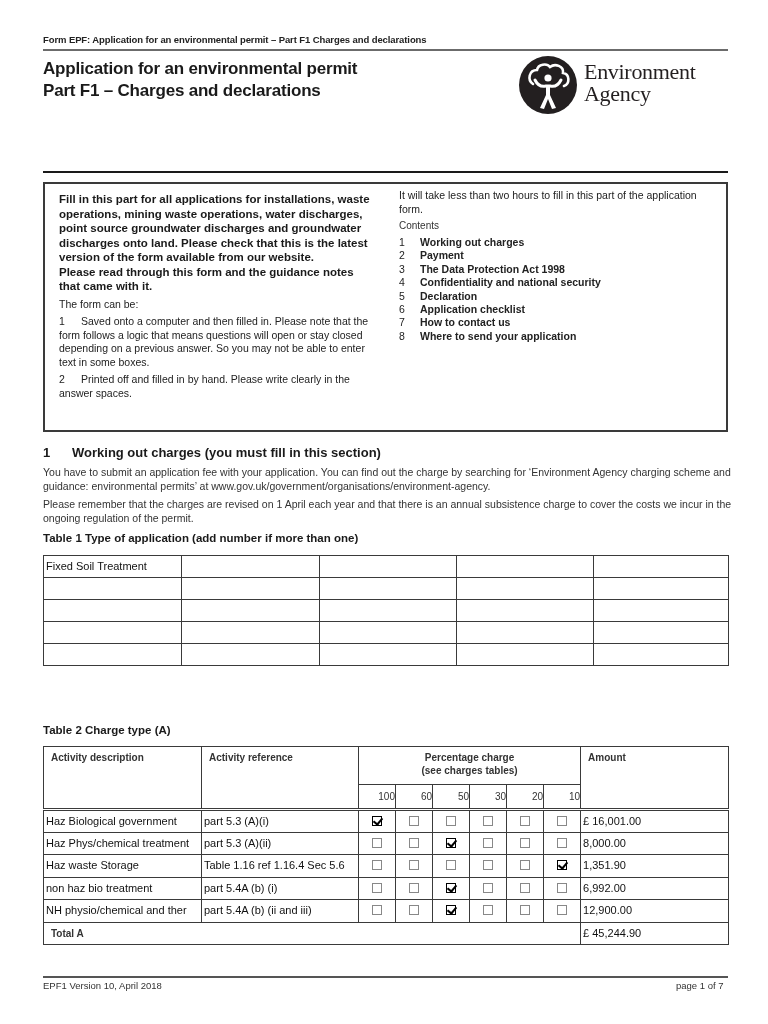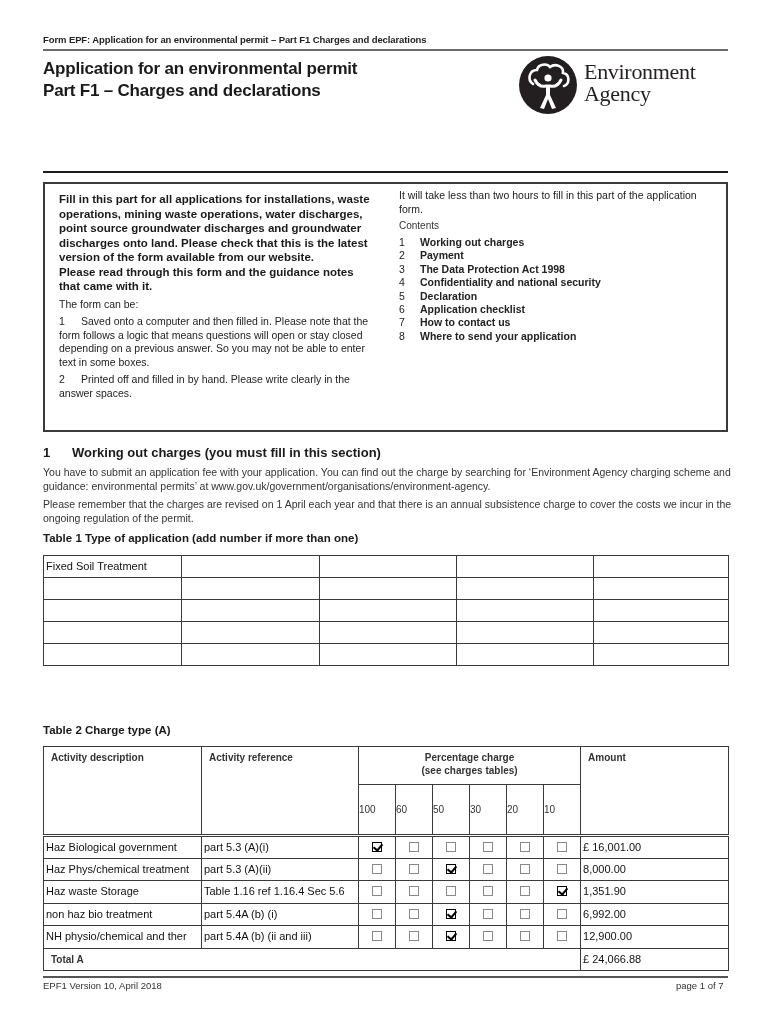--- a/index.html
+++ b/index.html
@@ -48,21 +48,21 @@
 
   
   .t1 { left: 43px; top: 555px; width: 685px; }
   .t1 th { height: 48px; text-align: left; font-size: 10px; font-weight: bold; color: #333; padding: 4px 7px; line-height: 13px; border-bottom: 3px double #3a3a3a; }
   .t1 td { height: 22px; font-size: 11px; color: #111; padding: 4px 12px 2px 2px; }
 
   
   .t2 { left: 43px; top: 746px; width: 685px; }
   .t2 th { font-size: 10px; font-weight: bold; color: #333; text-align: left; padding: 4px 7px; line-height: 13px; }
   .t2 th.pct-h { text-align: center; height: 38px; }
-  .t2 th.pct { text-align: left; font-weight: normal; padding: 18px 0; height: 20px; font-size: 10px; }
+  .t2 th.pct { text-align: right; font-weight: normal; padding: 5px 0; height: 20px; font-size: 10px; }
   .t2 tr.hdr2 th { border-bottom: 3px double #3a3a3a; }
   .t2 tr.hdr1 th.span2 { border-bottom: 3px double #3a3a3a; }
   .t2 td { height: 22.5px; font-size: 11px; color: #111; padding: 4px 2px 2px 2px; white-space: nowrap; overflow: hidden; }
   .t2 td.cb { text-align: center; padding: 5px 0 0 0; }
   .t2 td.total-label { font-weight: bold; font-size: 10px; color: #333; padding-left: 7px; padding-top: 5px; }
   .chk { display: inline-block; width: 10px; height: 10px; border: 1px solid #888; background: #fff; position: relative; vertical-align: top; }
   .chk.on::after { content: ""; position: absolute; left: 2px; top: -1px; width: 4px; height: 7px; border-right: 2.5px solid #000; border-bottom: 2.5px solid #000; transform: rotate(40deg); }
   .chk.on { border-color: #000; border-width: 1.5px; }
 
   
@@ -293,20 +293,20 @@
         <td class="cb"><span class="chk on"></span></td>
         <td class="cb"><span class="chk"></span></td>
         <td class="cb"><span class="chk"></span></td>
         <td class="cb"><span class="chk"></span></td>
         <td>12,900.00</td>
       </tr>
     </tbody>
   <tbody>
       <tr>
     <td colspan="8" class="total-label">Total A</td>
-    <td>£ 24,066.88</td>
+    <td>£ 45,244.90</td>
   </tr>
 </tbody>
   </table>
 
 <div class="abs foot-rule"></div>
 <div class="abs foot-l">EPF1 Version 10, April 2018</div>
 <div class="abs foot-r">page 1 of 7</div>
 
 </body></html>

